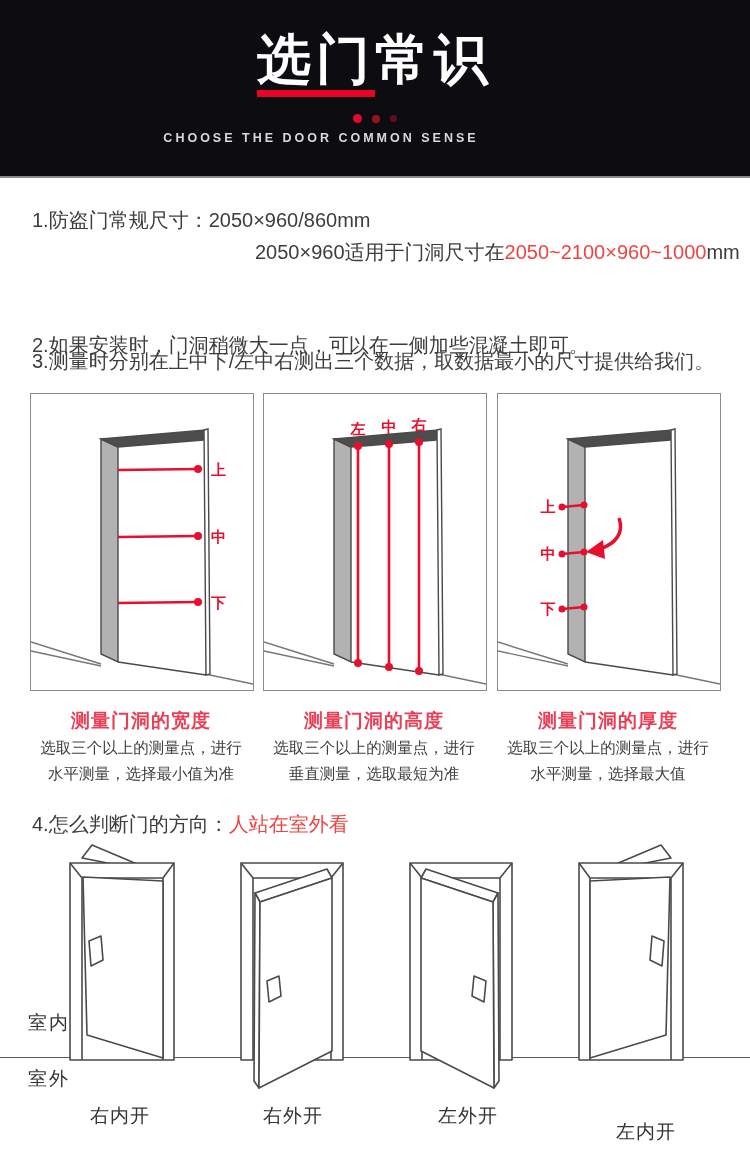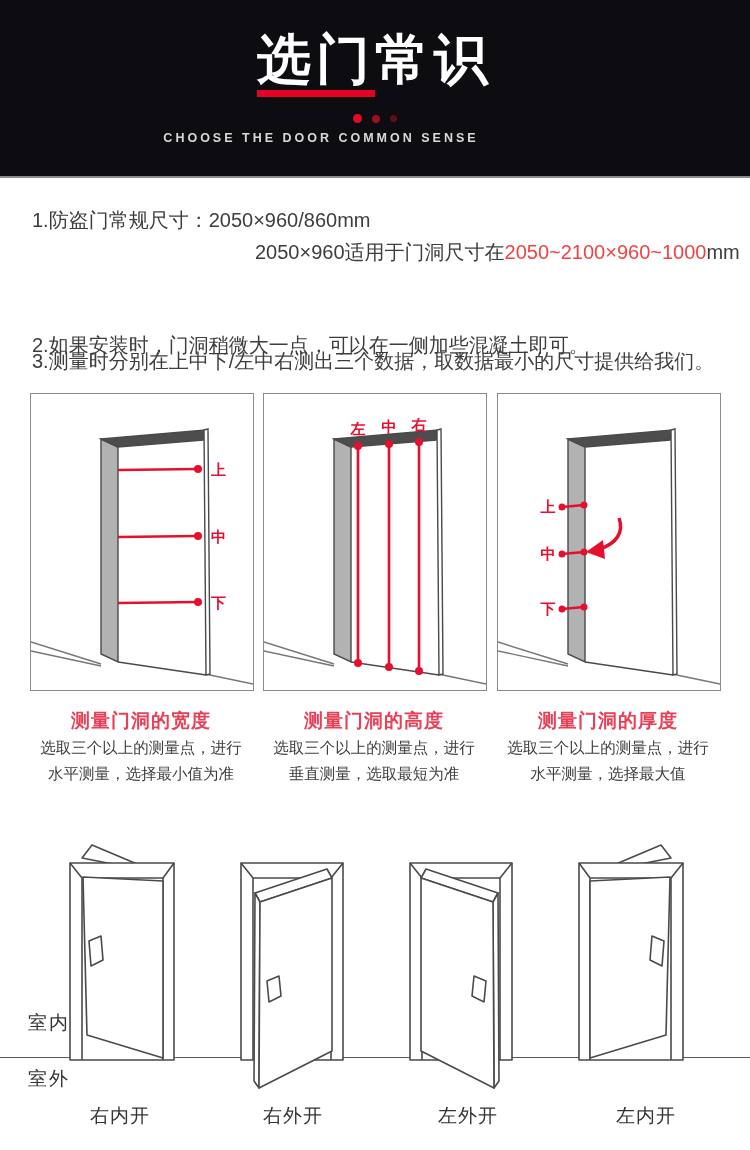--- a/index.html
+++ b/index.html
@@ -170,20 +170,23 @@
   <div class="cap-title" style="left:263px;">测量门洞的高度</div>
   <div class="cap-title" style="left:497px;">测量门洞的厚度</div>
 
   <div class="cap-desc" style="left:24px;top:738px;">选取三个以上的测量点，进行</div>
   <div class="cap-desc" style="left:24px;top:764px;">水平测量，选择最小值为准</div>
   <div class="cap-desc" style="left:257px;top:738px;">选取三个以上的测量点，进行</div>
   <div class="cap-desc" style="left:257px;top:764px;">垂直测量，选取最短为准</div>
   <div class="cap-desc" style="left:491px;top:738px;">选取三个以上的测量点，进行</div>
   <div class="cap-desc" style="left:491px;top:764px;">水平测量，选择最大值</div>
 
+  <div class="t" style="left:32px;top:810px;">
+    <span>4.怎么判断门的方向：</span><span class="red">人站在室外看</span>
+  </div>
 
   <div class="floor-line"></div>
 
   <div class="door" style="left:45px;">
     <svg viewBox="0 0 170 255">
         <use href="#door-in"></use>
       </svg>
   </div>
   <div class="door" style="left:220px;">
     <svg viewBox="0 0 170 255">
@@ -200,15 +203,15 @@
         <use href="#door-in" transform="translate(170,0) scale(-1,1)"></use>
       </svg>
   </div>
 
   <div class="side-label" style="left:28px;top:1010px;">室内</div>
   <div class="side-label" style="left:28px;top:1066px;">室外</div>
 
   <div class="door-label" style="left:60px;">右内开</div>
   <div class="door-label" style="left:233px;">右外开</div>
   <div class="door-label" style="left:408px;">左外开</div>
-  <div class="door-label" style="left:586px;">左内开</div>
+  <div class="door-label" style="left:586px;margin-top:16px;">左内开</div>
 
 </div>
 
 </body></html>

